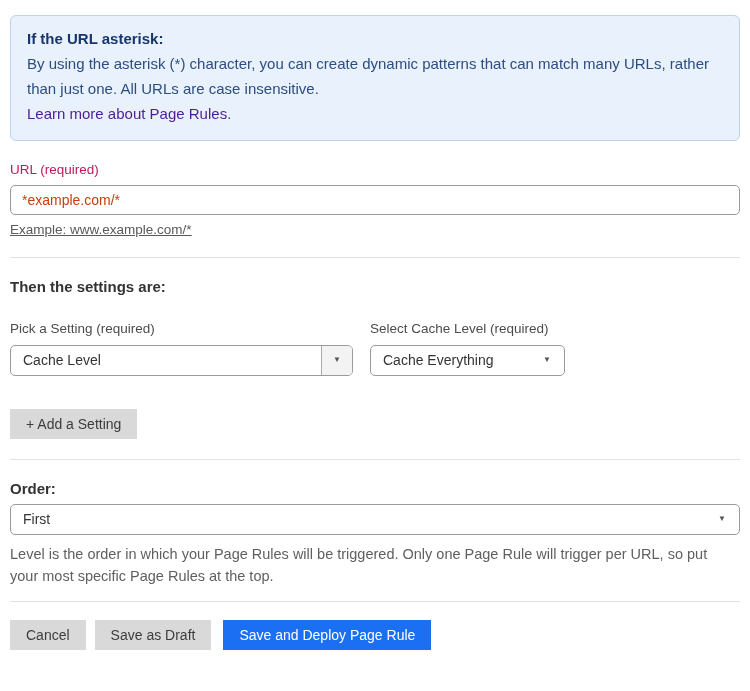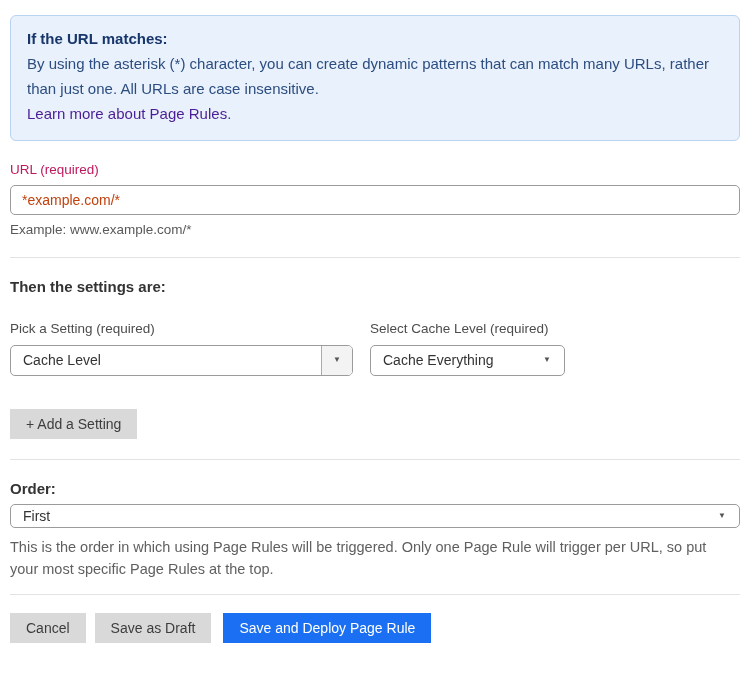--- a/index.html
+++ b/index.html
@@ -55,20 +55,21 @@
     font-size: 14px;
     color: #c2410c;
     font-family: "Liberation Sans", "DejaVu Sans", sans-serif;
     background: #ffffff;
     outline: none;
   }
   .field-hint {
     margin-top: 7px;
     font-size: 13.5px;
     color: #595959;
+    text-decoration: underline;
   }
 
   .divider {
     margin-top: 20px;
     border: none;
     border-top: 1px solid #e3e3e3;
     height: 0;
   }
 
   .section-heading {
@@ -144,21 +145,21 @@
   .btn-gray {
     background: #d9d9d9;
     color: #3d3d3d;
   }
   .btn-blue {
     background: #1b6ff2;
     color: #ffffff;
   }
   .add-setting-btn { margin-top: 33px; }
 
-  .order-dropdown { margin-top: 7px; width: 730px; height: 24px; gap: 32px; }
+  .order-dropdown { margin-top: 7px; width: 730px; height: 31px; gap: 32px; }
 
   .help-text {
     margin-top: 8px;
     font-size: 14.5px;
     line-height: 1.55;
     color: #5f5f5f;
     max-width: 722px;
   }
 
   .divider-bottom { margin-top: 13px; }
@@ -171,21 +172,21 @@
   .actions-row .btn-cancel { margin-right: 9px; }
   .actions-row .btn-draft { margin-right: 12px; }
 </style>
 </head>
 <body>
 
 <div class="container">
 
 
   <div class="info-box">
-    <div class="info-heading">If the URL matches:</div>
+    <div class="info-heading">If the URL asterisk:</div>
     <div>
       <span>By using the asterisk (*) character, you can create dynamic patterns that can match many URLs, rather than just one. All URLs are case insensitive.</span><br>
       <a class="info-link">Learn more about Page Rules</a><span>.</span>
     </div>
   </div>
 
   <div class="field-label">URL (required)</div>
   <input class="text-input" type="text" value="*example.com/*" style="">
   <div class="field-hint">Example: www.example.com/*</div>
 
@@ -219,21 +220,21 @@
   <hr class="divider">
 
   <div class="section-heading">Order:</div>
 
   <div class="dropdown order-dropdown">
     <span class="dd-value">First</span>
     <span class="dd-arrow-inline">
       <span class="dd-arrow">▼</span>
     </span>
   </div>
-  <div class="help-text">This is the order in which using Page Rules will be triggered. Only one Page Rule will trigger per URL, so put your most specific Page Rules at the top.</div>
+  <div class="help-text">Level is the order in which your Page Rules will be triggered. Only one Page Rule will trigger per URL, so put your most specific Page Rules at the top.</div>
 
   <hr class="divider divider-bottom">
 
   <div class="actions-row">
     <button class="btn btn-gray btn-cancel">Cancel</button>
     <button class="btn btn-gray btn-draft">Save as Draft</button>
     <button class="btn btn-blue">Save and Deploy Page Rule</button>
   </div>
 
 </div>

